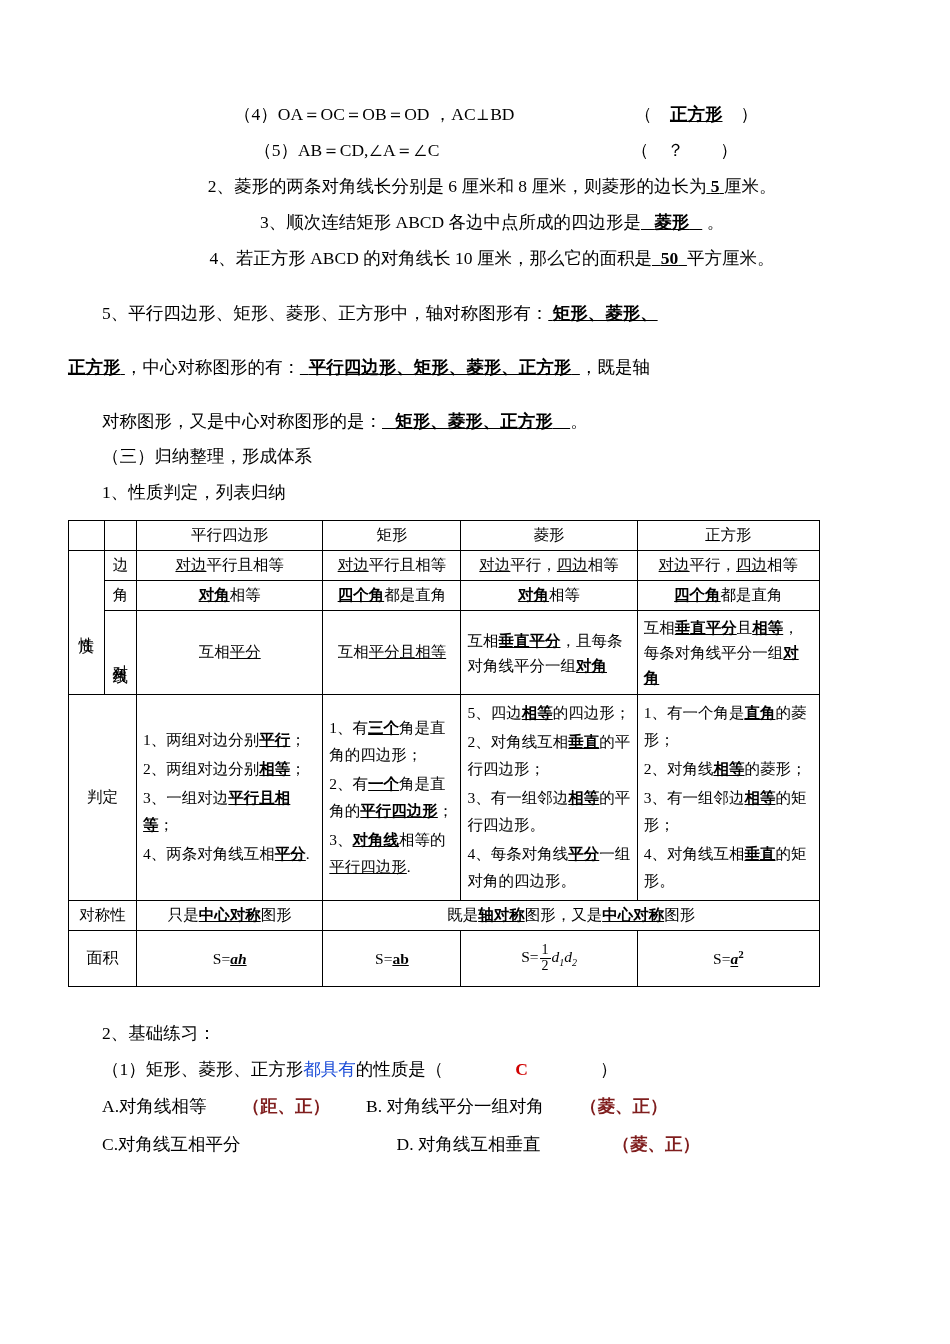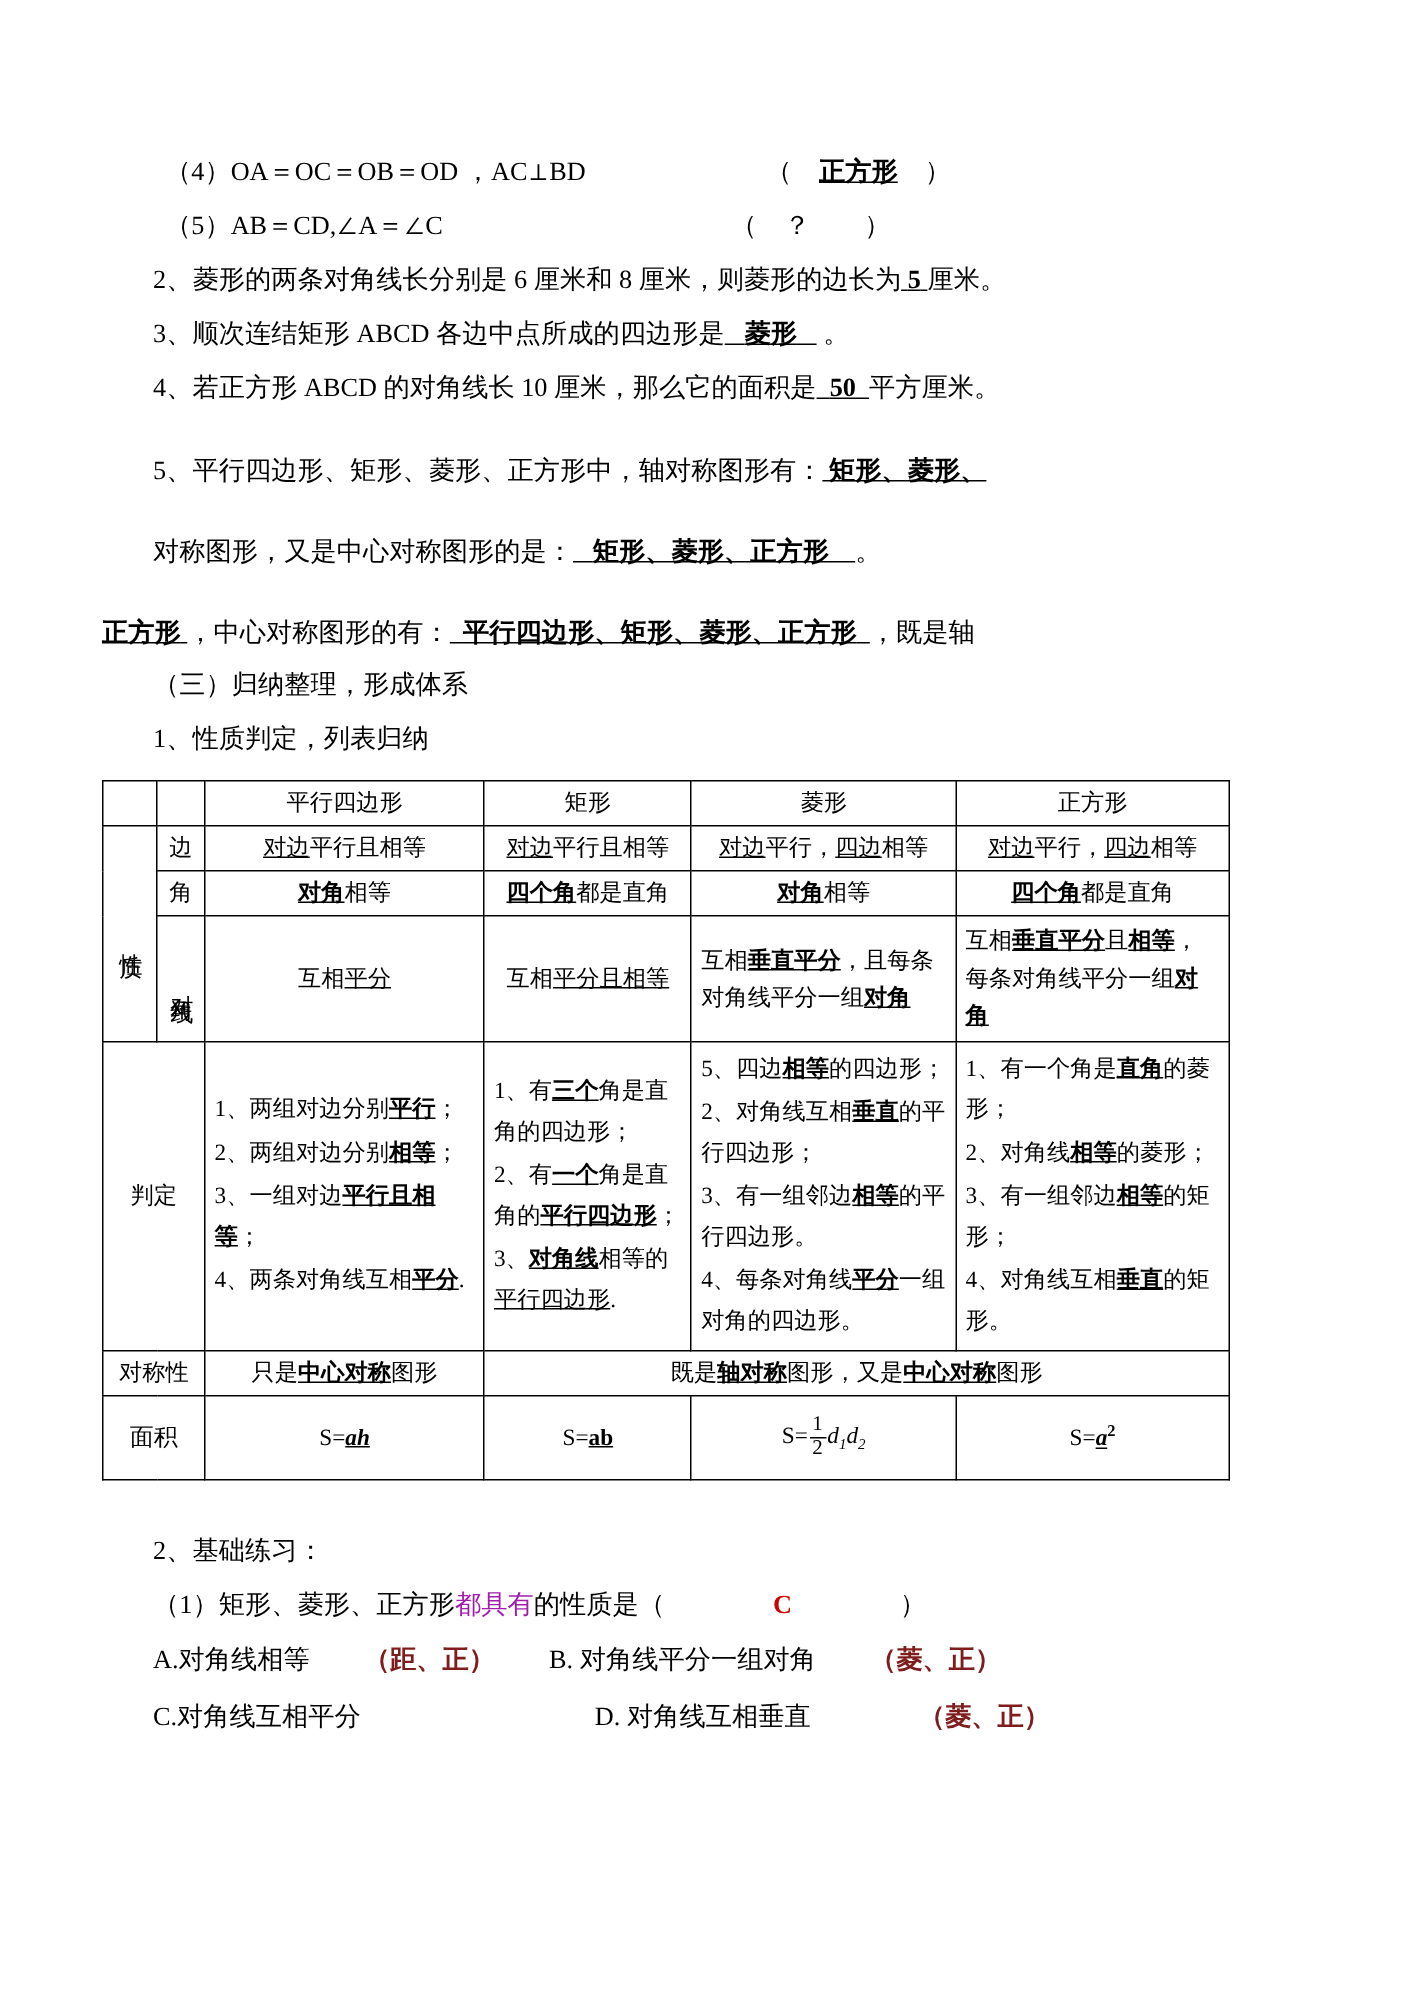--- a/index.html
+++ b/index.html
@@ -28,21 +28,21 @@
   }
   .indent2 { padding-left: 42px; }
   .indent1 { padding-left: 34px; }
   .u { text-decoration: underline; }
   .b { font-weight: bold; }
   .sp-lg { display: inline-block; width: 120px; }
   .sp-md { display: inline-block; width: 72px; }
   .sp-sm { display: inline-block; width: 36px; }
   .sp-xs { display: inline-block; width: 18px; }
 
-  .free-lines { margin-bottom: 2px; }
+  .free-lines { margin-bottom: 2px; text-align: center; }
   .wrapline {
     font-size: 17.5px;
     line-height: 34px;
     margin-top: 20px;
   }
 
   
   table.main {
     border-collapse: collapse;
     width: 752px;
@@ -90,21 +90,21 @@
     font-size: 14px;
     line-height: 1.05;
     margin: 0 1px;
   }
   .frac .num { display: block; border-bottom: 1px solid #000; padding: 0 2px; }
   .frac .den { display: block; padding: 0 2px; }
   sub { font-size: 10px; }
   sup { font-size: 11px; }
 
   .after-table { margin-top: 28px; }
-  .red { color: #a21caf; }
+  .red { color: #1d4ed8; }
   .blue-b { color: #7f1d1d; font-weight: bold; }
   .red-b { color: #d00000; font-weight: bold; }
   .q-line {
     font-size: 17.5px;
     line-height: 36px;
     white-space: nowrap;
   }
   .opt-line {
     font-size: 17.5px;
     line-height: 38px;
@@ -131,25 +131,25 @@
       <span>3、</span><span>顺次连结矩形 ABCD 各边中点所成的四边形是</span><span class="u b">&nbsp;&nbsp;&nbsp;<span>菱形</span>&nbsp;&nbsp;&nbsp;</span>&nbsp;<span>。</span>
     </div>
     <div class="line indent1">
       <span>4、</span><span>若正方形 ABCD 的对角线长 10 厘米，那么它的面积是</span><span class="u b">&nbsp;&nbsp;<span>50</span>&nbsp;&nbsp;</span><span>平方厘米。</span>
     </div>
   </div>
 
   <div class="wrapline indent1" style="white-space:nowrap;">
     <span>5、</span><span>平行四边形、矩形、菱形、正方形中，轴对称图形有：</span><span class="u b">&nbsp;<span>矩形、菱形、</span></span>
   </div>
+  <div class="wrapline" style="white-space:nowrap;">
+    <span class="u b"><span>正方形</span>&nbsp;</span><span>，中心对称图形的有：</span><span class="u b">&nbsp;&nbsp;<span>平行四边形、矩形、菱形、正方形</span>&nbsp;&nbsp;</span><span>，既是轴</span>
+  </div>
   <div class="wrapline indent1" style="white-space:nowrap;">
     <span>对称图形，又是中心对称图形的是：</span><span class="u b">&nbsp;&nbsp;&nbsp;<span>矩形、菱形、正方形</span>&nbsp;&nbsp;&nbsp;&nbsp;</span><span>。</span>
-  </div>
-  <div class="wrapline" style="white-space:nowrap;">
-    <span class="u b"><span>正方形</span>&nbsp;</span><span>，中心对称图形的有：</span><span class="u b">&nbsp;&nbsp;<span>平行四边形、矩形、菱形、正方形</span>&nbsp;&nbsp;</span><span>，既是轴</span>
   </div>
 
   <div class="line indent1">（三）归纳整理，形成体系</div>
   <div class="line indent1">1、性质判定，列表归纳</div>
 
   <table class="main">
     <colgroup>
       <col style="width:36px">
       <col style="width:32px">
       <col style="width:186px">

